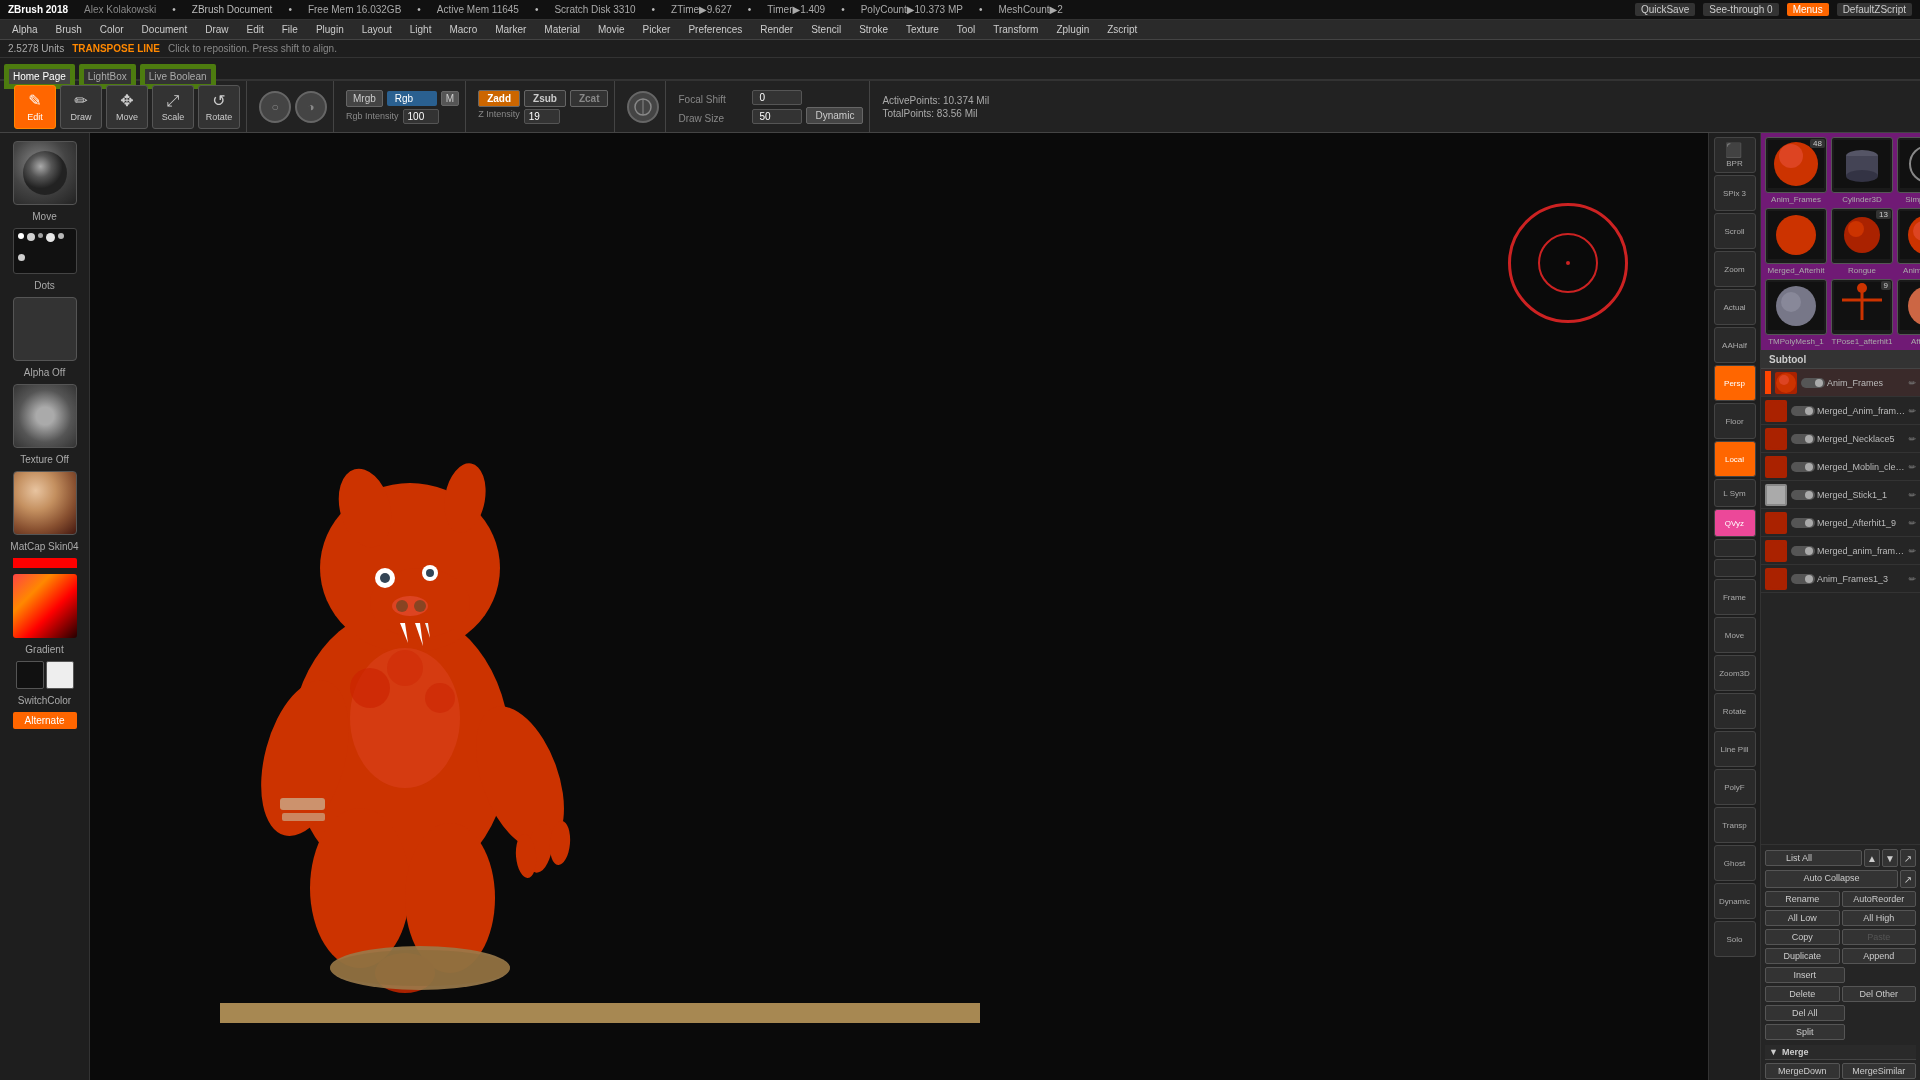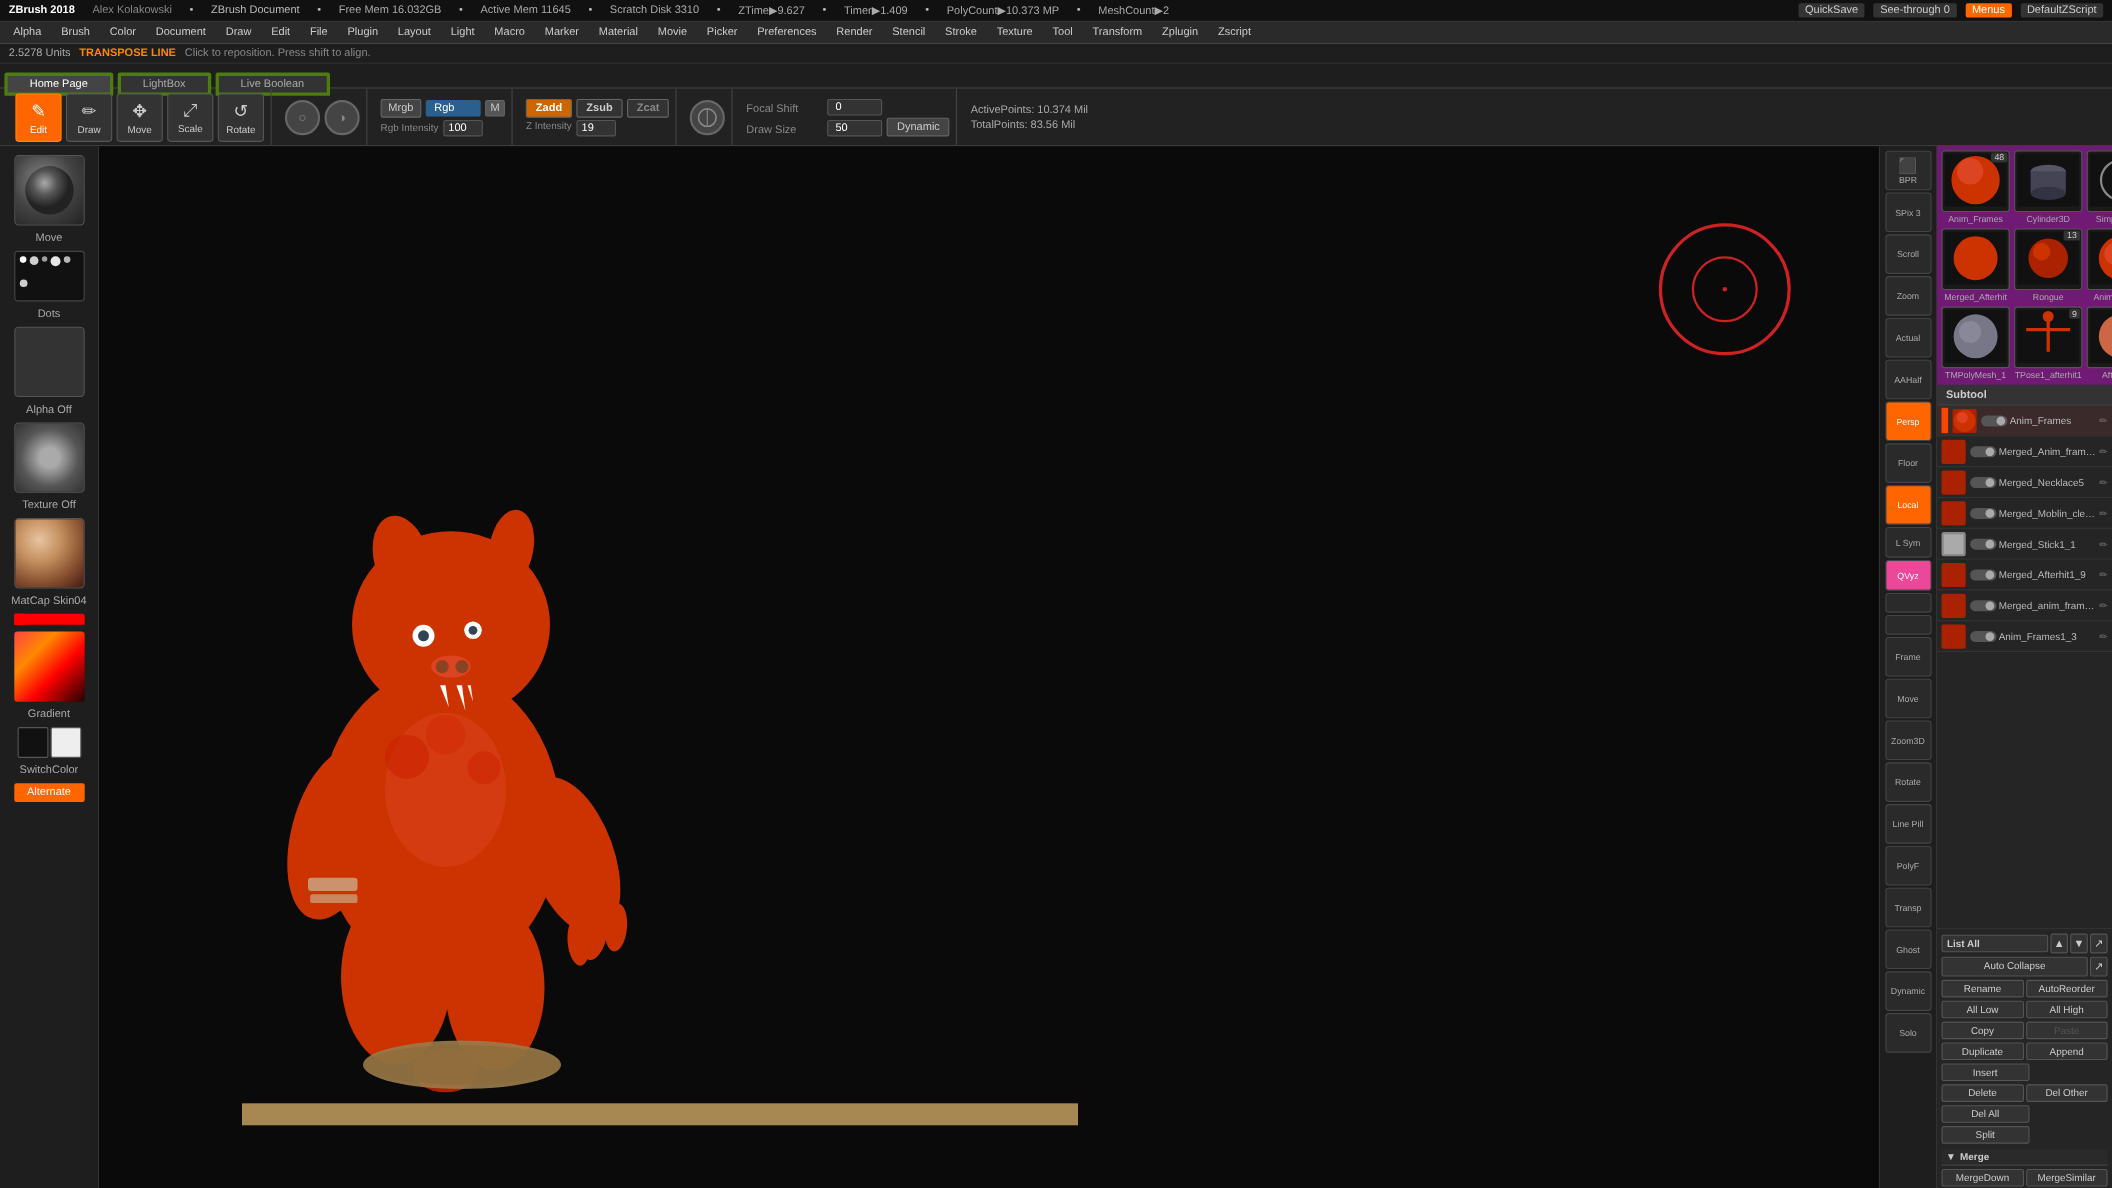--- a/index.html
+++ b/index.html
@@ -501,24 +501,23 @@
       display: flex;
       gap: 2px;
       align-items: center;
     }
     .list-all-btn {
       flex: 1;
       background: #333;
       border: 1px solid #555;
       color: #ccc;
       font-size: 9px;
-      padding: 2px 4px;
-      border-radius: 2px;
-      cursor: pointer;
-      font-weight: bold;
+      padding: 2px 20px;
+      border-radius: 2px;
+      cursor: pointer;
     }
     .list-arrow {
       background: #333;
       border: 1px solid #555;
       color: #ccc;
       font-size: 10px;
       width: 16px;
       height: 18px;
       cursor: pointer;
       display: flex;
@@ -576,23 +575,23 @@
     #nav-tabs {
       height: 22px;
       background: #1e1e1e;
       display: flex;
       align-items: center;
       padding: 0 4px;
       gap: 4px;
       border-bottom: 1px solid #333;
     }
     .nav-tab {
-      padding: 2px 20px;
+      padding: 2px 4px;
       background: #333;
-      border: 3px solid #4d7c0f;
+      border: 5px solid #4d7c0f;
       border-radius: 2px 2px 0 0;
       cursor: pointer;
       font-size: 10px;
       color: #aaa;
       margin-top: 15px;
     }
     .nav-tab.active { background: #444; color: #fff; }
 
     
     #model-svg {

